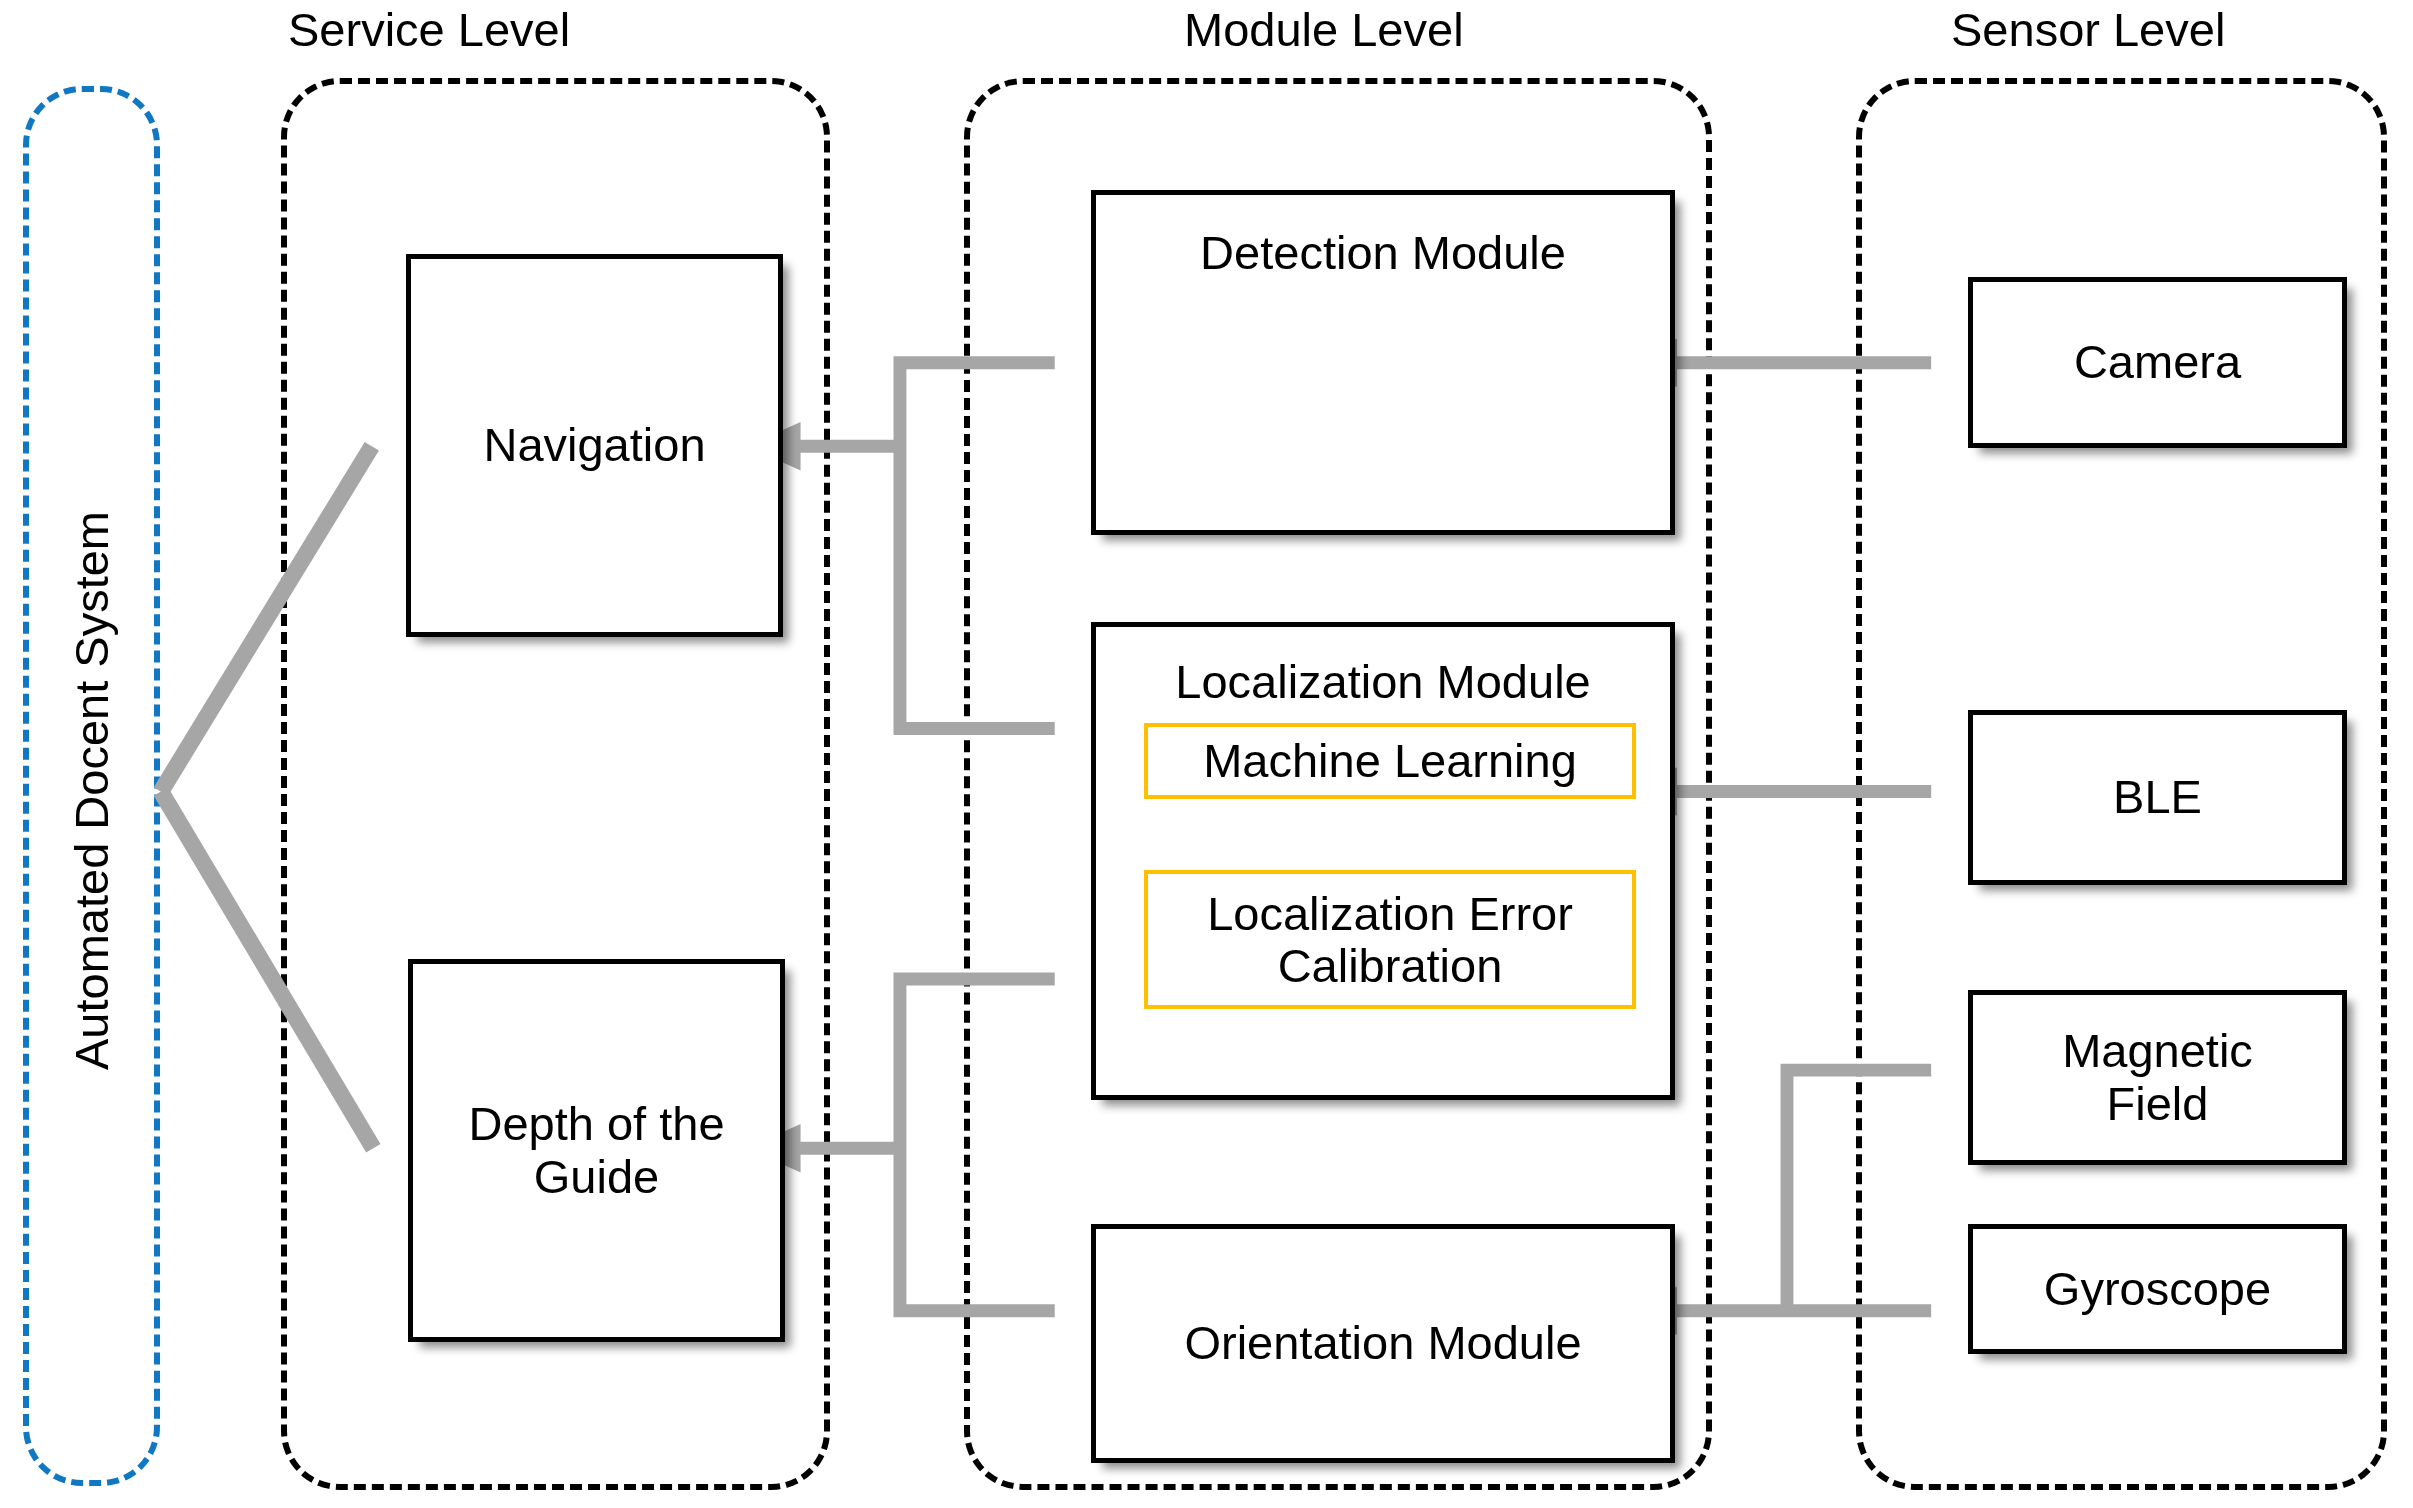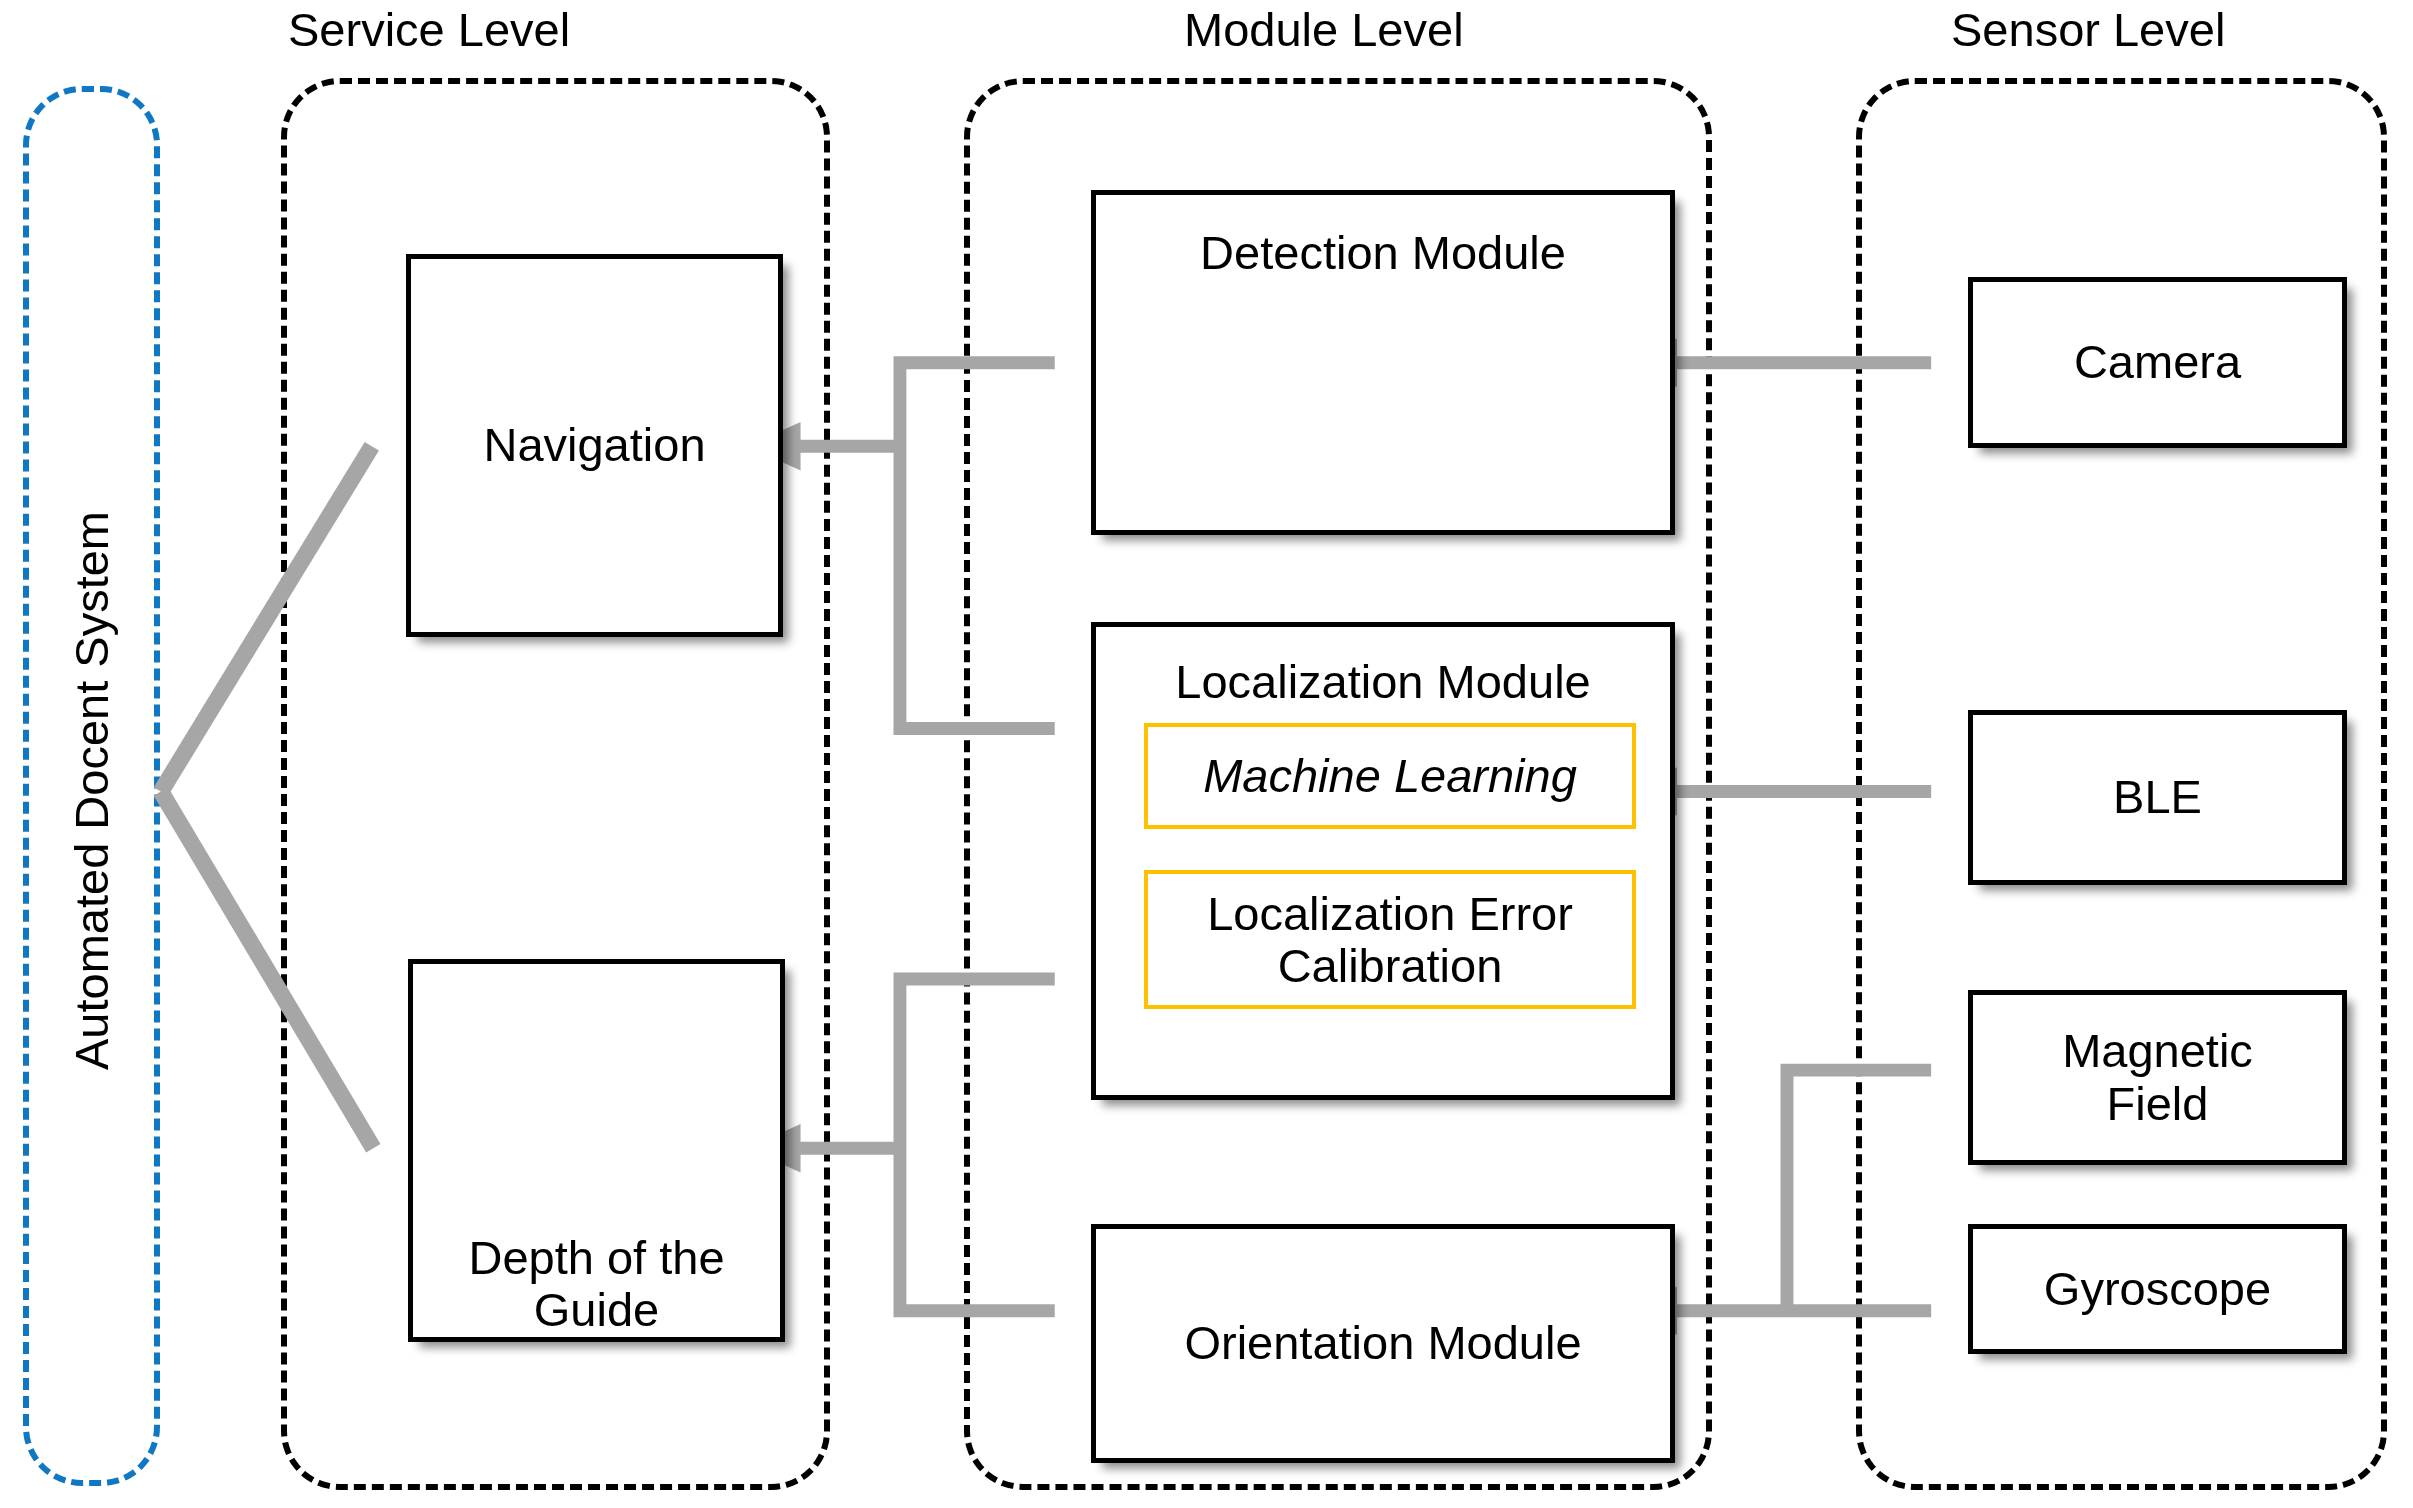--- a/index.html
+++ b/index.html
@@ -141,32 +141,32 @@
     <path class="wire" d="M 2545 1043 L 2195 1043"></path>
     <polygon class="wire-head" points="2140,1043 2210,1011 2210,1075"></polygon>
 
     <path class="wire" d="M 2545 1410 L 2355 1410 L 2355 1727"></path>
     <path class="wire" d="M 2545 1727 L 2195 1727"></path>
     <polygon class="wire-head" points="2140,1727 2210,1695 2210,1759"></polygon>
   </svg>
 
   <div class="box" style="left:370px; top:254px; width:377px; height:383px;">Navigation</div>
 
-  <div class="box" style="left:372px; top:959px; width:377px; height:383px; flex-direction:column;justify-content:flex-end;">
+  <div class="box" style="left:372px; top:959px; width:377px; height:383px; flex-direction:column;">
     <span>Depth of the</span>
     <span>Guide</span>
   </div>
 
   <div class="box module-box" style="left:1055px; top:190px; width:584px; height:345px;">
     <div class="module-title" style="top:32px;">Detection Module</div>
   </div>
 
   <div class="box module-box" style="left:1055px; top:622px; width:584px; height:478px;">
     <div class="module-title" style="top:29px;">Localization Module</div>
-    <div class="subbox" style="left:48px; top:96px; width:492px; height:106px;font-style:italic;">Machine Learning</div>
+    <div class="subbox" style="left:48px; top:96px; width:492px; height:76px;">Machine Learning</div>
     <div class="subbox" style="left:48px; top:243px; width:492px; height:139px; flex-direction:column;">
       <span>Localization Error</span>
       <span>Calibration</span>
     </div>
   </div>
 
   <div class="box" style="left:1055px; top:1224px; width:584px; height:239px;">Orientation Module</div>
 
   <div class="box" style="left:1932px; top:277px; width:379px; height:171px;">Camera</div>
 

